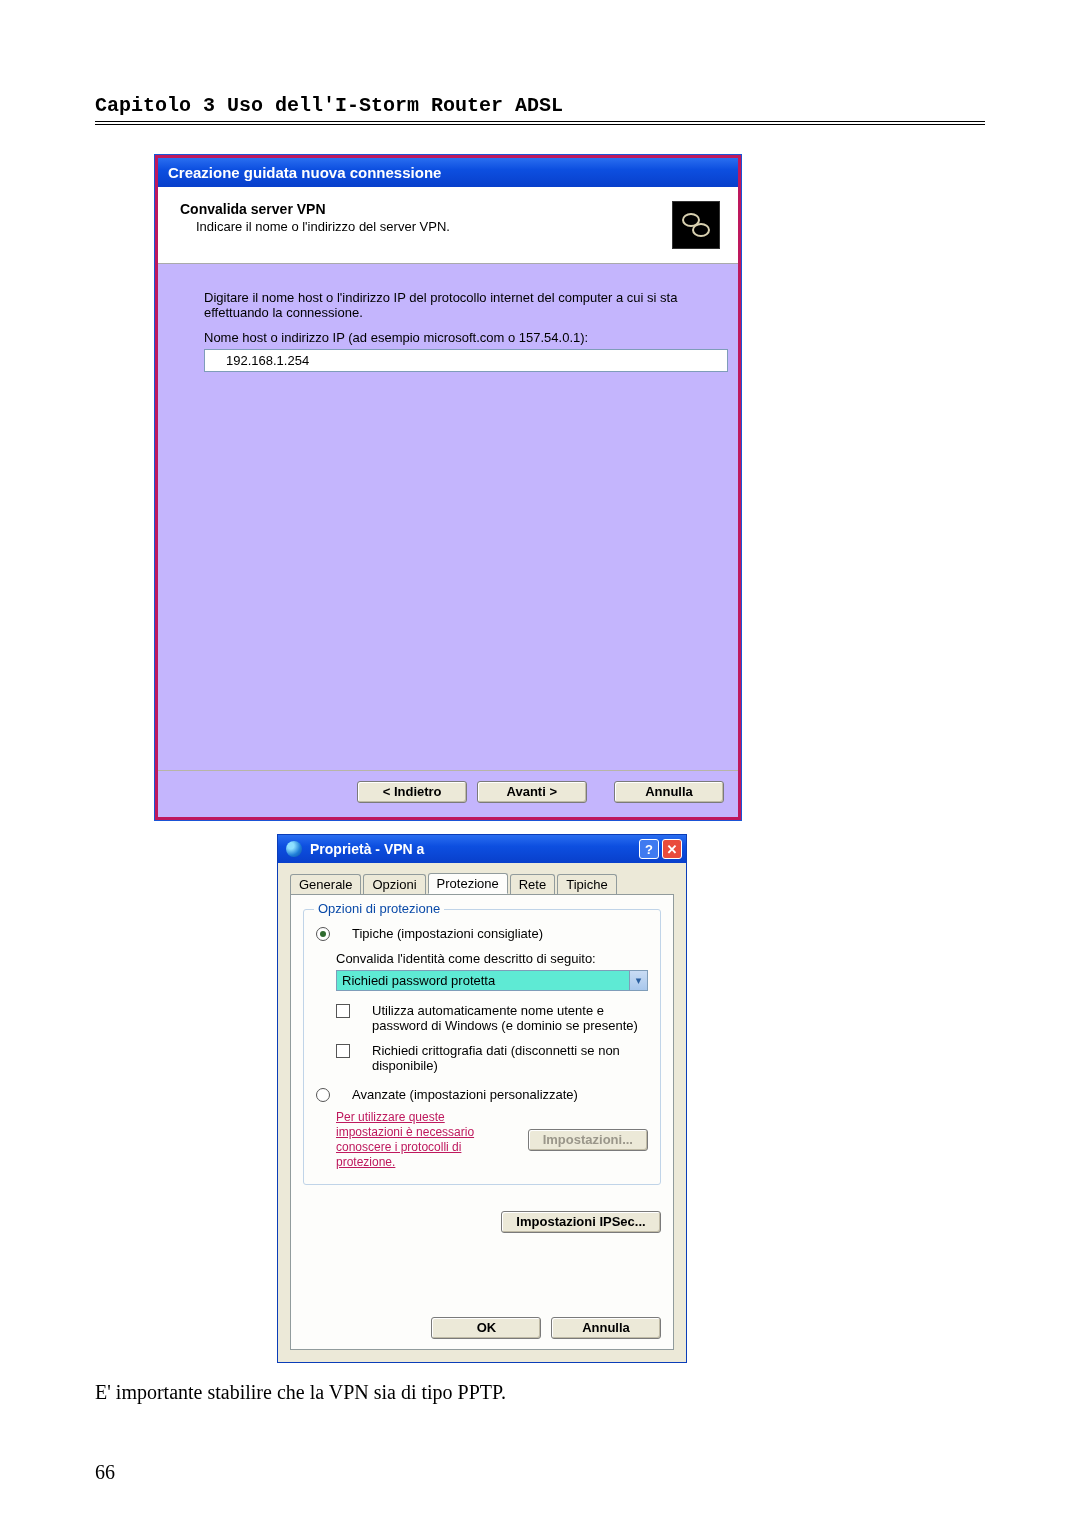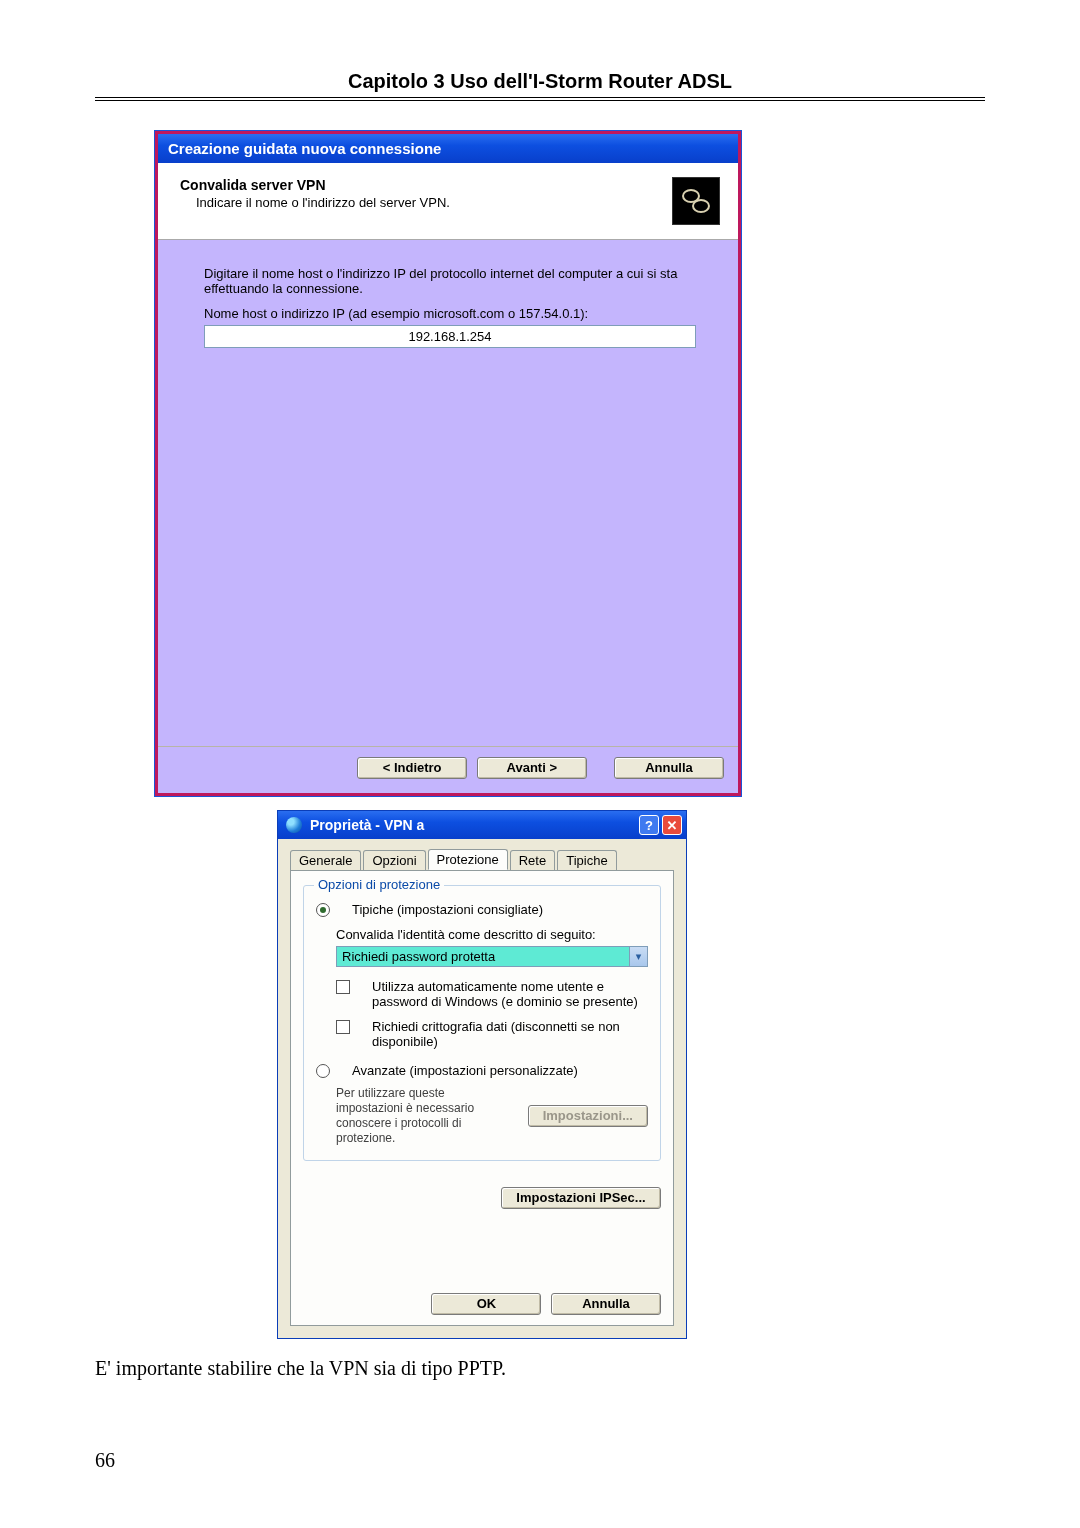--- a/index.html
+++ b/index.html
@@ -12,28 +12,29 @@
   .page {
     width: 1080px;
     height: 1528px;
     position: relative;
     box-sizing: border-box;
     padding: 70px 95px 50px 95px;
   }
   .header-line {
     border-bottom: 4px double #000;
     padding-bottom: 4px;
-    text-align: center;
-    font-family: Liberation Sans, sans-serif;
+    text-align: left;
+    font-family: Liberation Mono, monospace;
     font-weight: bold;
     font-size: 20px;
+    margin-top: 24px;
   }
   .page-number {
     position: absolute;
-    bottom: 56px;
+    bottom: 44px;
     left: 95px;
     font-family: "Times New Roman", serif;
     font-size: 20px;
   }
   .bottom-caption {
     font-family: "Times New Roman", serif;
     font-size: 20px;
     margin-top: 18px;
     margin-left: 0;
   }
@@ -93,24 +94,23 @@
     margin-bottom: 10px;
   }
   .wizard-body .bd2 {
     font-size: 13px;
     margin-bottom: 4px;
   }
   .wizard-input {
     width: 480px;
     border: 1px solid #7f9db9;
     background: #fff;
-    padding: 3px 5px;
+    padding: 3px 21px;
     font-size: 13px;
     font-family: inherit;
-    text-align: center;
   }
   .wizard-sep {
     border-top: 1px solid #b8b5a6;
     margin: 0;
   }
   .wizard-buttons {
     padding: 10px 14px 14px 0;
     text-align: right;
   }
   .xp-button {
@@ -263,24 +263,25 @@
     font-size: 11px;
   }
   .adv-row {
     display: flex;
     align-items: center;
     justify-content: space-between;
     gap: 10px;
     margin-top: 8px;
   }
   .adv-row .note {
-    color: #404040;
+    color: #be185d;
     font-size: 12px;
     flex: 1;
     line-height: 1.25;
+    text-decoration: underline;
   }
   .ipsec-row {
     text-align: right;
     margin-top: 26px;
   }
   .dlg-buttons {
     position: absolute;
     bottom: 10px;
     right: 12px;
   }

